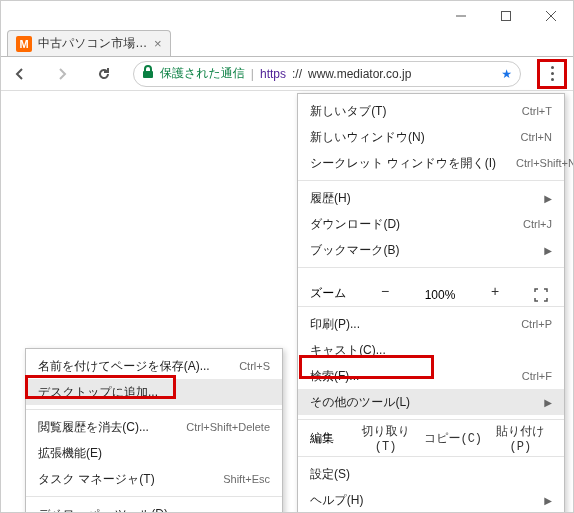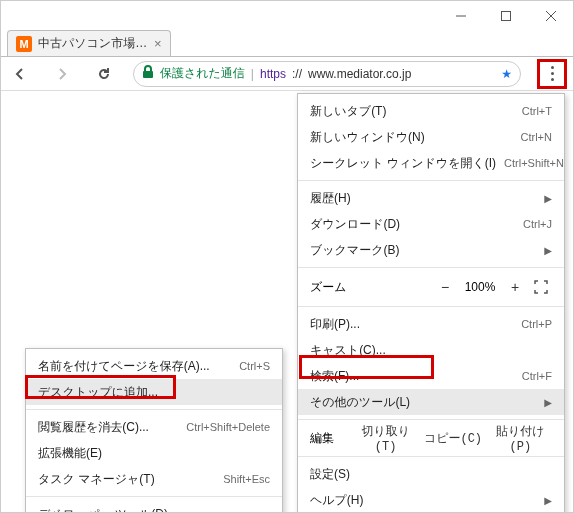--- a/index.html
+++ b/index.html
@@ -118,33 +118,33 @@
     box-shadow: 2px 2px 6px rgba(0,0,0,0.2);
     padding: 4px 0;
   }
   .mi {
     display: flex;
     align-items: center;
     height: 26px;
     padding: 0 12px;
     font-size: 12px;
     color: #222;
-    gap: 8px;
+    gap: 20px;
   }
   .mi.hi { background: #e9e9e9; }
   .mi .lab { flex: 1; white-space: nowrap; }
   .mi .sc { color: #6b6b6b; font-size: 11px; }
   .mi .ar { color: #666; font-size: 10px; }
   .sep { height: 1px; background: #e3e3e3; margin: 4px 0; }
   .zoomrow {
     display: flex;
-    align-items: center;
+    align-items: flex-end;
     height: 30px;
     padding: 0 12px;
-    gap: 4px;
+    gap: 24px;
   }
   .zlabel { flex: 1; }
   .zbtn {
     width: 22px; height: 22px;
     display: flex; align-items: center; justify-content: center;
     color: #333;
     font-size: 14px;
   }
   .zv { min-width: 40px; text-align: center; }
   .fs {

